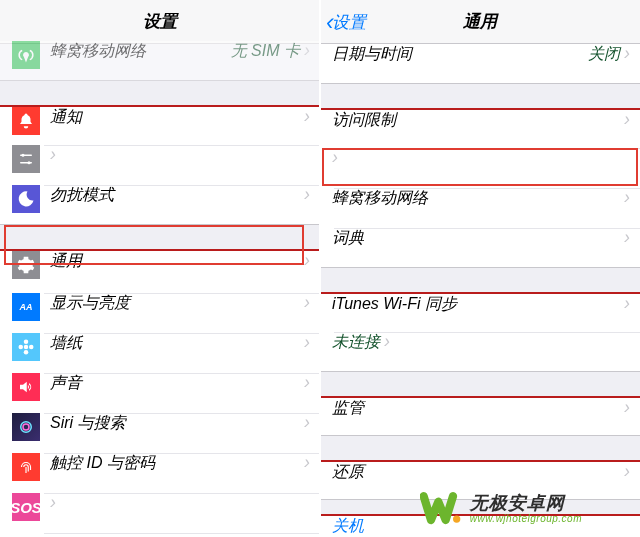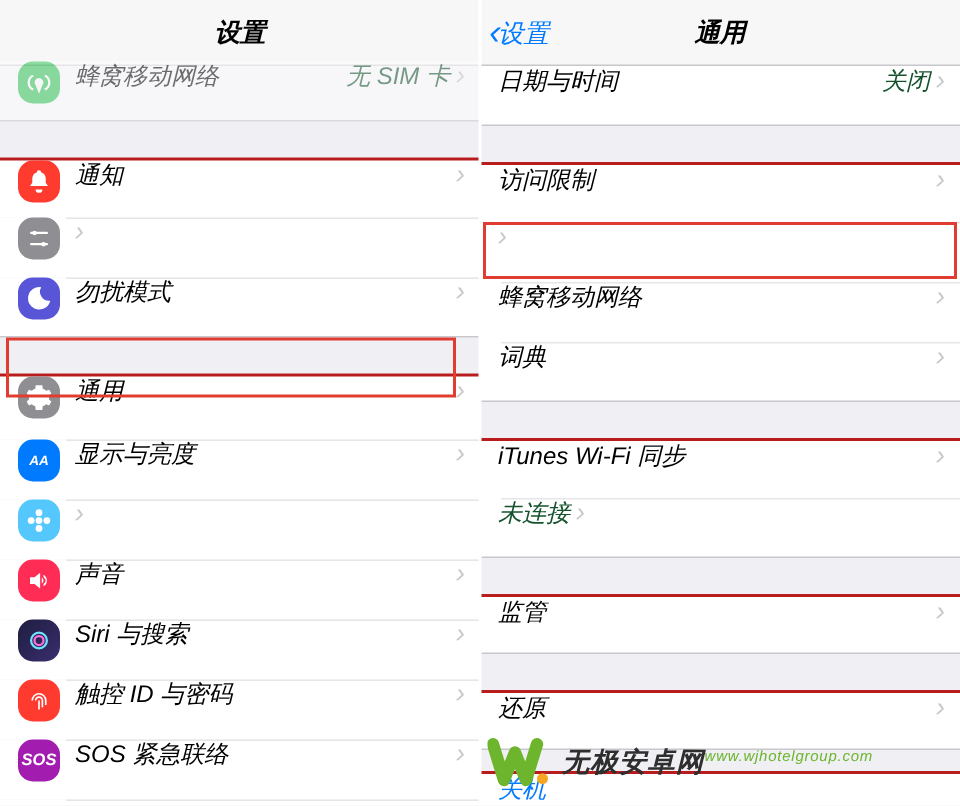--- a/index.html
+++ b/index.html
@@ -18,38 +18,38 @@
   .group-gap { height: 24px; }
   .group-gap.small { height: 14px; }
 
   .row { position: relative; height: 40px; background: #fff; display: flex; align-items: flex-start; padding-left: 12px; padding-right: 10px; }
   .row.tall { height: 44px; }
   .row + .row::before { content: ""; position: absolute; left: 44px; right: 0; top: 0; height: 1px; background: #E5E5EA; }
   .row.noicon + .row.noicon::before { left: 14px; }
   .row.first-in-group { border-top: 2px solid #b91c1c; }
   .row.last-in-group  { border-bottom: 1px solid #C8C7CC; }
 
-  .icon { width: 28px; height: 28px; border-radius: 10px; margin-right: 10px; flex: 0 0 28px; display:flex; align-items:center; justify-content:center; }
+  .icon { width: 28px; height: 28px; border-radius: 0; margin-right: 10px; flex: 0 0 28px; display:flex; align-items:center; justify-content:center; }
   .icon svg { width: 18px; height: 18px; }
 
   .label { font-size: 16px; color: #000; flex: 1; white-space: nowrap; }
   .label.link { color: #007AFF; }
   .detail { font-size: 16px; color: #14532d; margin-right: 4px; white-space: nowrap; }
   .chevron { color: #C7C7CC; font-size: 18px; line-height: 1; }
 
   .hl { position: absolute; border: 2px solid #E03C31; pointer-events: none; }
 
   
   .cutoff { margin-top: -3px; }
 
   
   .wm { position: absolute; right: 6px; bottom: 6px; display: flex; align-items: center; gap: 6px; }
   .wm .w { width: 44px; height: 44px; position: relative; }
   .wm .w svg { width: 44px; height: 44px; }
-  .wm .txt { display:flex; flex-direction:row; line-height:1.1;justify-content:center; }
+  .wm .txt { display:flex; flex-direction:column; line-height:1.1;justify-content:center; }
   .wm .txt .t1 { font-size: 18px; font-weight: 700; color: #2E2E2E; letter-spacing: 1px; }
   .wm .txt .t2 { font-size: 10px; color: #6CB52D; letter-spacing: 0.5px; }
 </style>
 </head>
 <body>
 
 <div class="stage">
 
   <div class="phone left">
     <div class="nav">
@@ -120,20 +120,21 @@
       <div class="row">
         <div class="icon" style="background:#54C7FC">
           <svg viewBox="0 0 24 24" fill="#fff">
               <circle cx="12" cy="12" r="3"></circle>
               <circle cx="12" cy="5" r="3"></circle>
               <circle cx="12" cy="19" r="3"></circle>
               <circle cx="5" cy="12" r="3"></circle>
               <circle cx="19" cy="12" r="3"></circle>
             </svg>
         </div>
+        <span class="label">墙纸</span>
         <span class="chevron">›</span>
       </div>
       <div class="row">
         <div class="icon" style="background:#FF2D55">
           <svg viewBox="0 0 24 24" fill="#fff">
               <path d="M4 9v6h4l5 4V5L8 9H4zm12 3a3 3 0 0 0-1.5-2.6v5.2A3 3 0 0 0 16 12zm3 0a6 6 0 0 0-3-5.2v2.2A4 4 0 0 1 18 12a4 4 0 0 1-2 3v2.2A6 6 0 0 0 19 12z"></path>
             </svg>
         </div>
         <span class="label">声音</span>
         <span class="chevron">›</span>
@@ -153,22 +154,21 @@
           <svg viewBox="0 0 24 24" fill="none" stroke="#fff" stroke-width="1.5">
               <path d="M6 12a6 6 0 0 1 12 0v4"></path>
               <path d="M9 12a3 3 0 0 1 6 0v6"></path>
               <path d="M12 12v8"></path>
             </svg>
         </div>
         <span class="label">触控 ID 与密码</span>
         <span class="chevron">›</span>
       </div>
       <div class="row">
-        <div class="icon" style="background:#a21caf;color:#fff;font-size:11px;font-weight:700">SOS</div>
-        <span class="label">SOS 紧急联络</span>
+        <div class="icon" style="background:#ec4899;color:#fff;font-size:15px;font-weight:700">SOS</div>
         <span class="chevron">›</span>
       </div>
       <div class="row last-in-group">
         
         
         
       </div>
     </div>
 
     <div class="hl" style="left:4px; top:225px; width:300px; height:40px;"></div>

